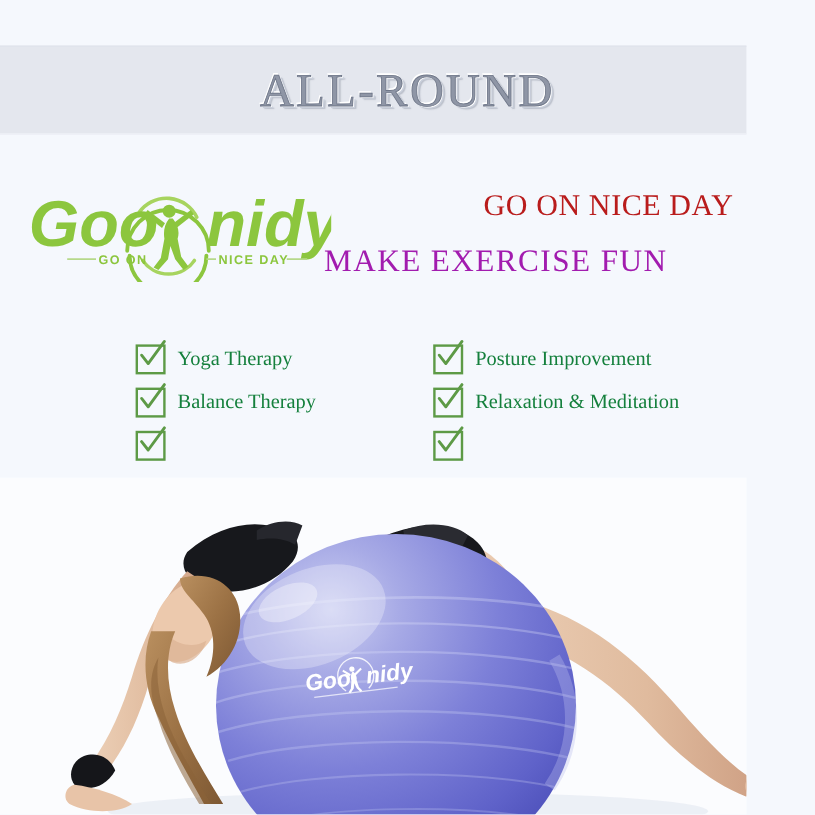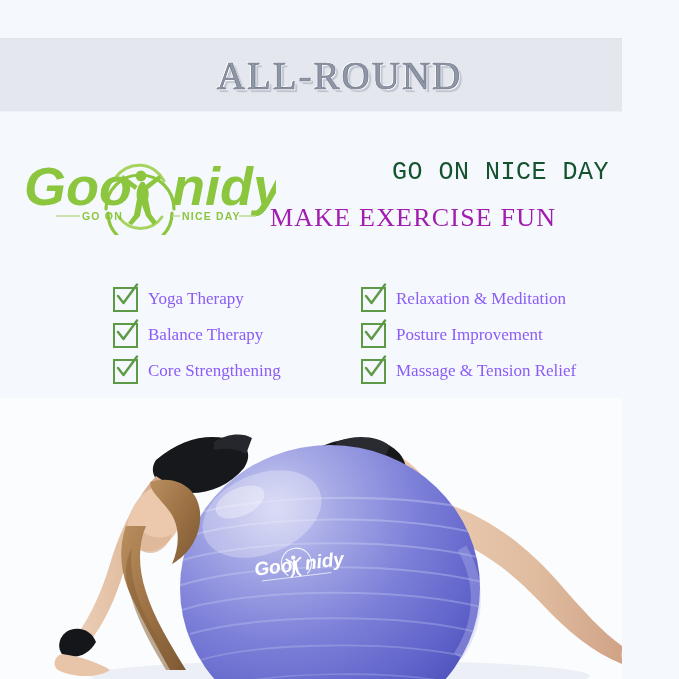--- a/index.html
+++ b/index.html
@@ -33,42 +33,42 @@
     -webkit-text-stroke:.7px #6e7688;
     white-space:nowrap;
   }
 
   
   .logo{position:absolute;left:24px;top:143px;width:252px;height:92px;}
   .logo svg{display:block;width:252px;height:92px;}
 
   
   .tagline-1{
-    position:absolute;left:392px;top:158px;
-    font-family:Liberation Mono, monospace;
-    font-size:25px;color:#14532d;letter-spacing:.5px;white-space:nowrap;
+    position:absolute;left:403px;top:158px;
+    font-family:Liberation Serif, serif;
+    font-size:25px;color:#b91c1c;letter-spacing:.5px;white-space:nowrap;
   }
   .tagline-2{
     position:absolute;left:270px;top:203px;
     font-family:"Liberation Serif", serif;
     font-size:26px;color:#a21caf;letter-spacing:1.2px;white-space:nowrap;
   }
 
   
   .features{position:absolute;left:0;top:281px;width:679px;height:110px;}
   .feat-col{position:absolute;top:0;}
   .feat-col.left{left:113px;}
   .feat-col.right{left:361px;}
   .feat-row{display:flex;align-items:center;height:36px;}
   .cbox{position:relative;width:21px;height:21px;flex:0 0 21px;
         border:2px solid #5d9a46;background:transparent;margin-right:10px;}
   .cbox svg{position:absolute;left:-1px;top:-6px;width:26px;height:26px;}
   .feat-label{
     font-family:"Liberation Serif", serif;
-    font-size:17px;color:#8b5cf6;white-space:nowrap;
+    font-size:17px;color:#15803d;white-space:nowrap;
   }
 
   
   .photo{position:absolute;left:0;top:398px;width:679px;height:281px;
          background:#fbfcfe;overflow:hidden;}
   .photo svg{position:absolute;left:0;top:0;width:679px;height:281px;}
 </style>
 </head>
 <body>
 
@@ -128,48 +128,46 @@
             </svg>
         </span>
         <span class="feat-label">Balance Therapy</span>
       </div>
       <div class="feat-row">
         <span class="cbox">
           <svg viewBox="0 0 26 26">
               <path d="M4 13 L9.5 20 L23 1.5" fill="none" stroke="#5d9a46" stroke-width="2.4" stroke-linecap="round" stroke-linejoin="round"></path>
             </svg>
         </span>
-        <span class="feat-label">Core Strengthening</span>
       </div>
     </div>
 
     <div class="feat-col right">
       <div class="feat-row">
         <span class="cbox">
           <svg viewBox="0 0 26 26">
               <path d="M4 13 L9.5 20 L23 1.5" fill="none" stroke="#5d9a46" stroke-width="2.4" stroke-linecap="round" stroke-linejoin="round"></path>
             </svg>
         </span>
+        <span class="feat-label">Posture Improvement</span>
+      </div>
+      <div class="feat-row">
+        <span class="cbox">
+          <svg viewBox="0 0 26 26">
+              <path d="M4 13 L9.5 20 L23 1.5" fill="none" stroke="#5d9a46" stroke-width="2.4" stroke-linecap="round" stroke-linejoin="round"></path>
+            </svg>
+        </span>
         <span class="feat-label">Relaxation &amp; Meditation</span>
       </div>
       <div class="feat-row">
         <span class="cbox">
           <svg viewBox="0 0 26 26">
               <path d="M4 13 L9.5 20 L23 1.5" fill="none" stroke="#5d9a46" stroke-width="2.4" stroke-linecap="round" stroke-linejoin="round"></path>
             </svg>
         </span>
-        <span class="feat-label">Posture Improvement</span>
-      </div>
-      <div class="feat-row">
-        <span class="cbox">
-          <svg viewBox="0 0 26 26">
-              <path d="M4 13 L9.5 20 L23 1.5" fill="none" stroke="#5d9a46" stroke-width="2.4" stroke-linecap="round" stroke-linejoin="round"></path>
-            </svg>
-        </span>
-        <span class="feat-label">Massage &amp; Tension Relief</span>
       </div>
     </div>
   </div>
 
   <div class="photo">
     <svg viewBox="0 0 679 281" xmlns="http://www.w3.org/2000/svg">
       <defs>
         <radialGradient id="ballGrad" cx="32%" cy="22%" r="85%">
           <stop offset="0%" stop-color="#cdd0f2"></stop>
           <stop offset="22%" stop-color="#a8abe6"></stop>

